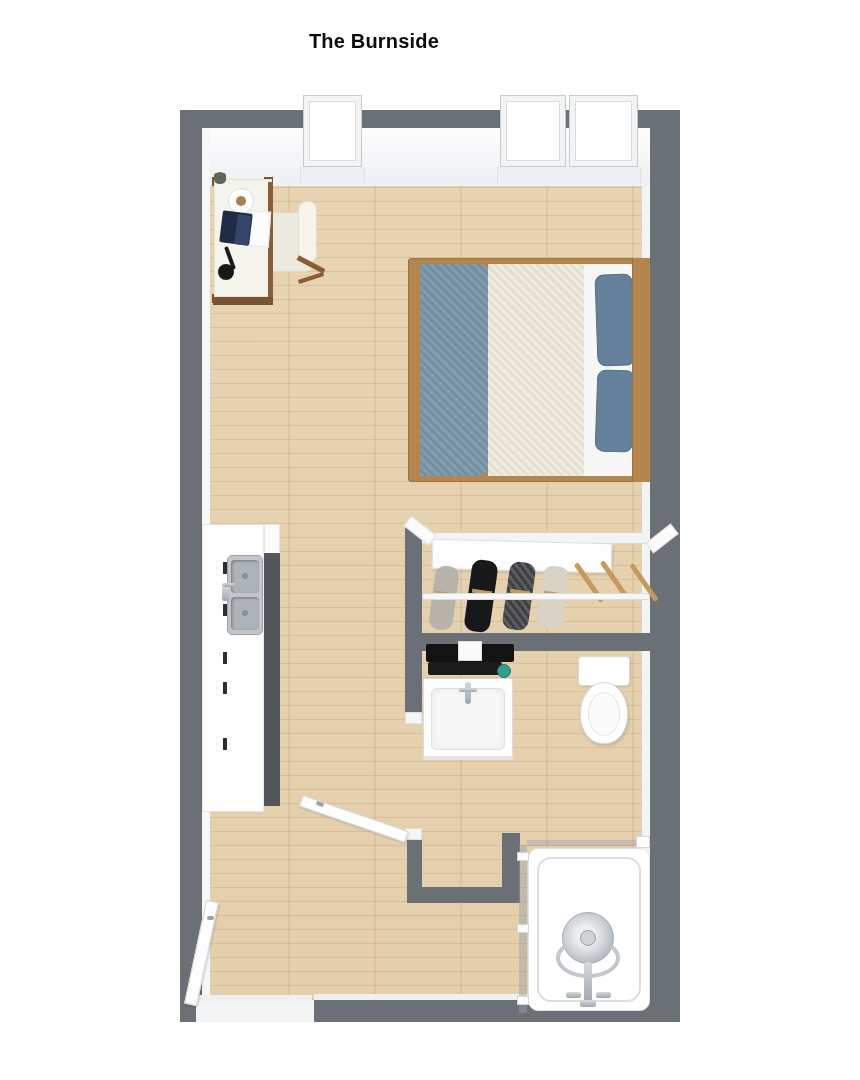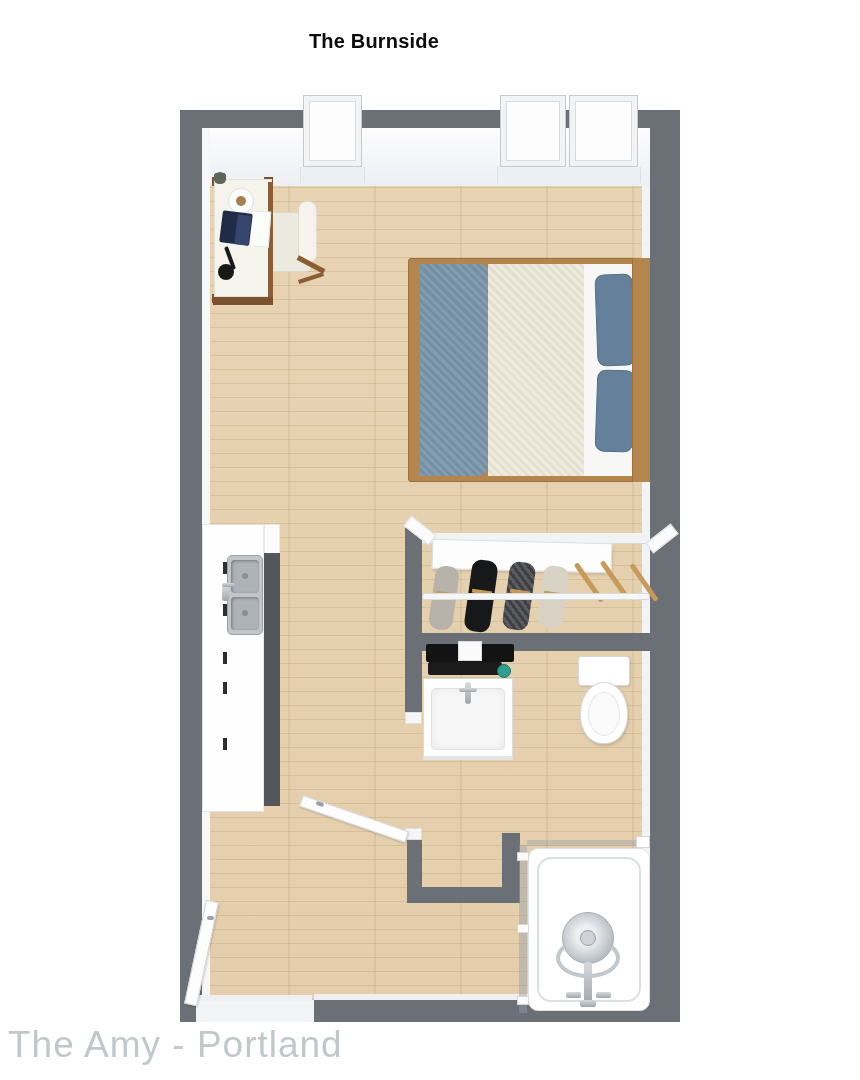--- a/index.html
+++ b/index.html
@@ -34,21 +34,20 @@
   .white-box{background:#fefefe;border:1px solid #e2e3e4;box-sizing:border-box;}
   .wood{background:#b5854e;}
   .chrome{background:linear-gradient(#d6dadd,#9fa6ac);}
 </style>
 </head>
 <body>
 
 <div id="stage">
 
   <div id="plan-title" class="abs">The Burnside</div>
-  <div id="watermark" class="abs">The Amy - Portland</div>
 
   <div id="floor" class="abs" style="left:202px;top:128px;width:448px;height:872px;"></div>
   <div class="abs innerface" style="left:202px;top:128px;width:448px;height:58px;"></div>
   <div class="abs" style="left:202px;top:128px;width:8px;height:872px;background:#f6f7f8;z-index:1;"></div>
   <div class="abs" style="left:642px;top:186px;width:8px;height:814px;background:#f2f3f5;z-index:1;"></div>
   <div class="abs trim" style="left:314px;top:994px;width:336px;height:6px;"></div>
 
   <div class="abs wall" style="left:180px;top:110px;width:500px;height:18px;z-index:3;"></div>
   <div class="abs wall" style="left:180px;top:110px;width:22px;height:912px;z-index:3;"></div>
   <div class="abs wall" style="left:650px;top:110px;width:30px;height:912px;z-index:3;"></div>

